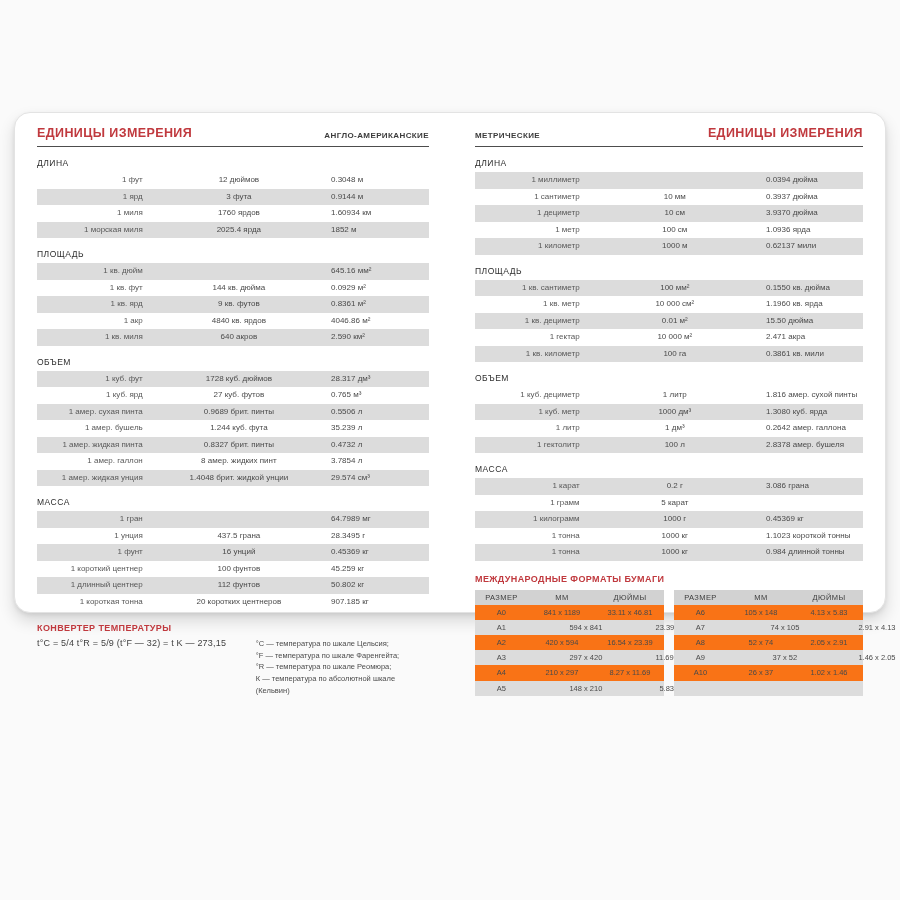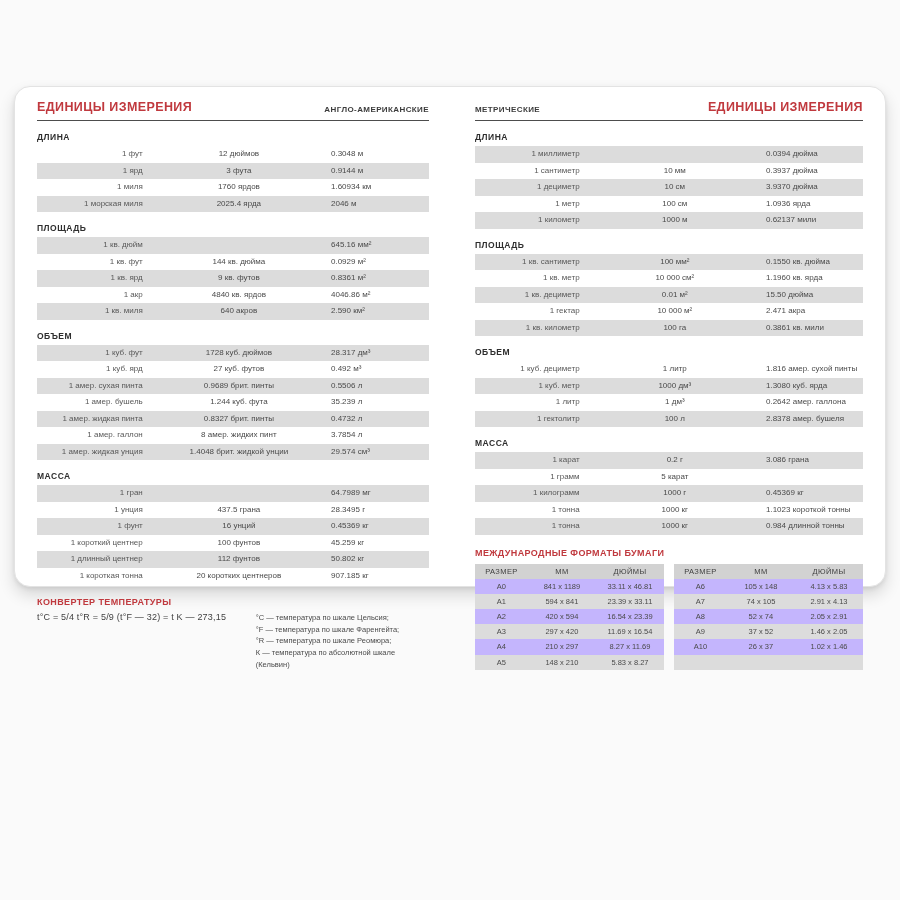--- a/index.html
+++ b/index.html
@@ -6,21 +6,21 @@
   body{
     width:900px;height:900px;
     background:#fafafa;
     font-family:"Liberation Sans",sans-serif;
     color:#454545;
     -webkit-font-smoothing:antialiased;
   }
   .card{
     box-sizing:border-box;
     width:872px;height:501px;
-    margin:86px auto 0 auto;
+    margin:112px auto 0 auto;
     background:#ffffff;
     border:1px solid #e3e3e3;
     border-radius:16px;
     box-shadow:0 8px 16px rgba(0,0,0,0.14), 0 2px 4px rgba(0,0,0,0.08);
     padding:13px 22px 10px 22px;
     display:flex;
     justify-content:space-between;
   }
   .col{width:392px;display:flex;flex-direction:column;}
   .col.right{width:388px;}
@@ -31,21 +31,21 @@
   }
   .main-title{
     color:var(--accent);
     font-size:12.5px;font-weight:bold;letter-spacing:0.4px;
   }
   .sub-title{
     color:#3b3b3b;font-size:8px;font-weight:bold;letter-spacing:0.4px;
   }
   .section{margin-top:11px;}
   .section-title{
-    font-size:8.5px;font-weight:bold;color:#2e2e2e;
+    font-size:8.5px;font-weight:normal;color:#2e2e2e;
     letter-spacing:0.5px;margin-bottom:4px;
   }
   .t-row{
     display:grid;grid-template-columns:28% 47% 25%;
     height:16.5px;line-height:16.5px;
     font-size:8px;color:#4a4a4a;
     background:#ffffff;
   }
   .t-row.alt{background:#dcdcdc;}
   .t-row .c1{text-align:right;padding-right:4px;color:#585858;}
@@ -64,25 +64,25 @@
   .paper{margin-top:13px;}
   .paper-title{
     color:var(--accent);font-size:9px;font-weight:bold;
     letter-spacing:0.4px;margin-bottom:6px;
   }
   .paper-tables{display:flex;justify-content:space-between;}
   .ptable{width:189px;}
   .p-row{
     display:grid;grid-template-columns:28% 36% 36%;
     height:15.2px;line-height:15.2px;
-    font-size:7.5px;color:#4a4a4a;background:#c4b5fd;
+    font-size:7.5px;color:#4a4a4a;background:#f97316;
   }
   .p-row span{text-align:center;}
   .p-row.head{background:#d2d2d2;color:#3d3d3d;letter-spacing:0.4px;}
-  .p-row.alt{background:#dcdcdc;}
+  .p-row.alt{background:#dcdcdc;gap:24px;}
 </style>
 </head>
 <body>
 
 <div class="card">
 
   <div class="col left">
     <div class="col-head">
       <span class="main-title">ЕДИНИЦЫ ИЗМЕРЕНИЯ</span>
       <span class="sub-title">АНГЛО-АМЕРИКАНСКИЕ</span>
@@ -102,21 +102,21 @@
             <span class="c3">0.9144 м</span>
           </div>
           <div class="t-row">
             <span class="c1">1 миля</span>
             <span class="c2">1760 ярдов</span>
             <span class="c3">1.60934 км</span>
           </div>
           <div class="t-row alt">
             <span class="c1">1 морская миля</span>
             <span class="c2">2025.4 ярда</span>
-            <span class="c3">2046 м</span>
+            <span class="c3">1852 м</span>
           </div>
         </div>
         <div class="section">
           <div class="section-title">ПЛОЩАДЬ</div>
           <div class="t-row alt">
             <span class="c1">1 кв. дюйм</span>
             <span class="c2"></span>
             <span class="c3">645.16 мм²</span>
           </div>
           <div class="t-row">
@@ -143,21 +143,21 @@
         <div class="section">
           <div class="section-title">ОБЪЕМ</div>
           <div class="t-row alt">
             <span class="c1">1 куб. фут</span>
             <span class="c2">1728 куб. дюймов</span>
             <span class="c3">28.317 дм³</span>
           </div>
           <div class="t-row">
             <span class="c1">1 куб. ярд</span>
             <span class="c2">27 куб. футов</span>
-            <span class="c3">0.492 м³</span>
+            <span class="c3">0.765 м³</span>
           </div>
           <div class="t-row alt">
             <span class="c1">1 амер. сухая пинта</span>
             <span class="c2">0.9689 брит. пинты</span>
             <span class="c3">0.5506 л</span>
           </div>
           <div class="t-row">
             <span class="c1">1 амер. бушель</span>
             <span class="c2">1.244 куб. фута</span>
             <span class="c3">35.239 л</span>

